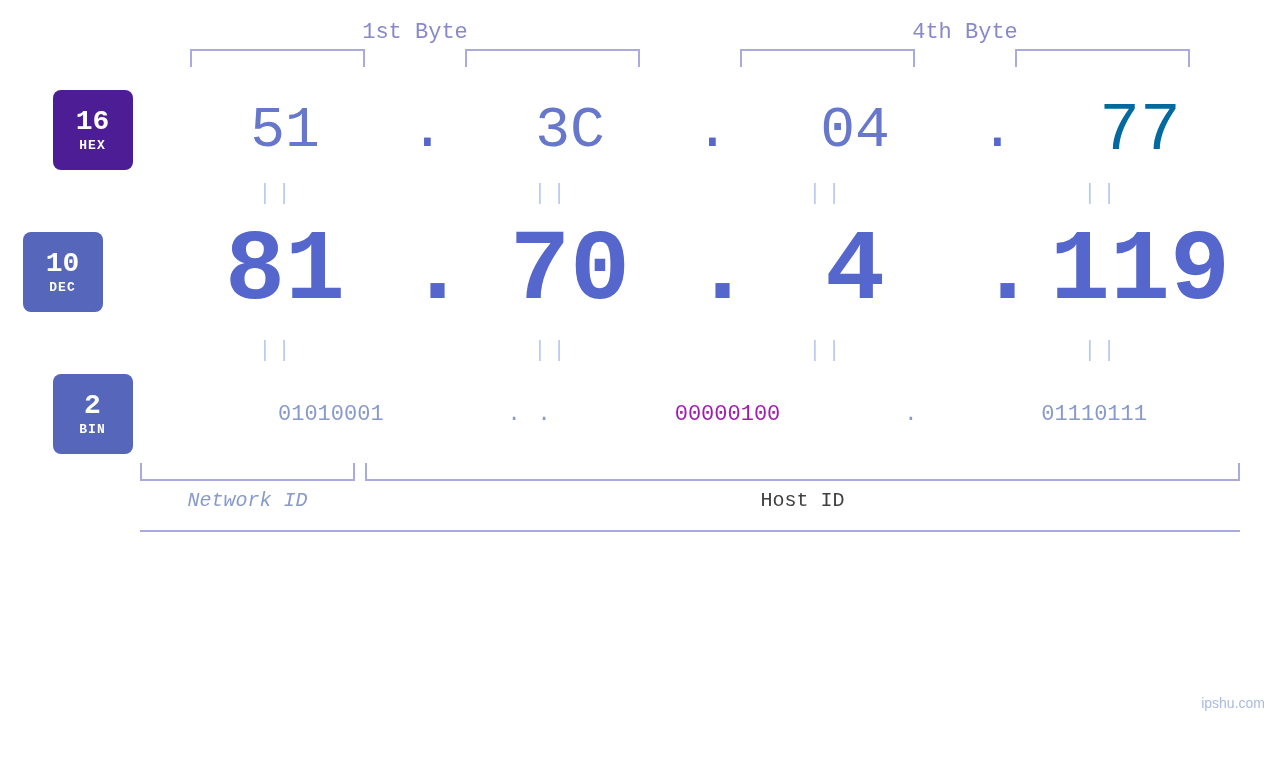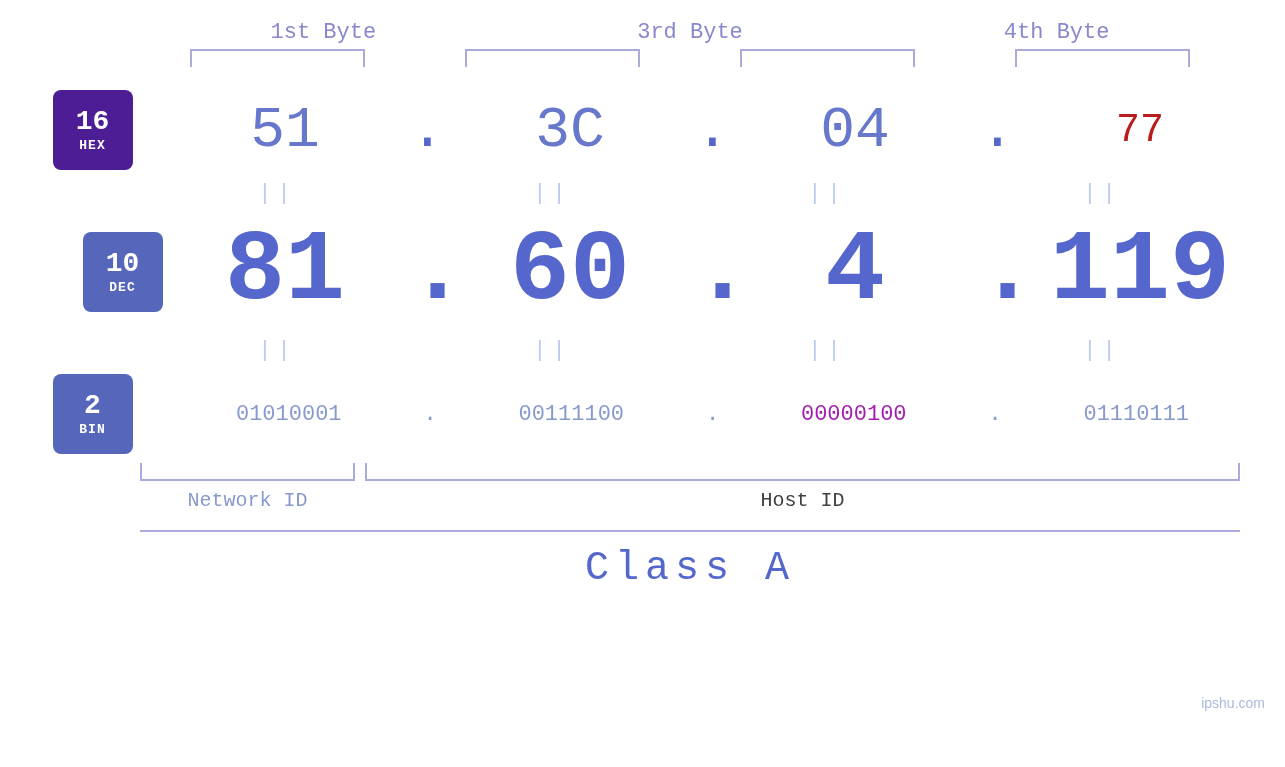--- a/index.html
+++ b/index.html
@@ -21,21 +21,20 @@
     }
 
   </style>
 </head>
 <body>
 
 <div class="grid-container">
 
   <div style="display:flex; width:1100px; margin-left:140px; padding-top:20px; margin-bottom:4px;">
     <div style="flex:1; text-align:center; color:#8888cc; font-size:22px; font-family:'Courier New',monospace;">1st Byte</div>
-    <div style="flex:1; text-align:center; color:#8888cc; font-size:22px; font-family:'Courier New',monospace;">3rd Byte</div>
     <div style="flex:1; text-align:center; color:#8888cc; font-size:22px; font-family:'Courier New',monospace;">4th Byte</div>
   </div>
 
   <div style="display:flex; width:1100px; margin-left:140px; margin-bottom:18px; align-items:flex-end; gap:0;">
     <div style="flex:1; display:flex; justify-content:center;">
       <div style="width:175px; height:18px; border:2px solid #aaaadd; border-bottom:none;"></div>
     </div>
     <div style="flex:1; display:flex; justify-content:center;">
       <div style="width:175px; height:18px; border:2px solid #aaaadd; border-bottom:none;"></div>
     </div>
@@ -54,42 +53,42 @@
         <div style="font-size:13px; font-weight:600; font-family:'Courier New',monospace; letter-spacing:1px;">HEX</div>
       </div>
     </div>
     <div style="flex:1; display:flex; align-items:center; justify-content:space-around;">
       <div style="flex:1; text-align:center; color:#6677cc; font-size:58px; font-family:'Courier New',monospace;">51</div>
       <div style="width:40px; text-align:center; color:#5566cc; font-size:58px; font-family:'Courier New',monospace;">.</div>
       <div style="flex:1; text-align:center; color:#6677cc; font-size:58px; font-family:'Courier New',monospace;">3C</div>
       <div style="width:40px; text-align:center; color:#5566cc; font-size:58px; font-family:'Courier New',monospace;">.</div>
       <div style="flex:1; text-align:center; color:#6677cc; font-size:58px; font-family:'Courier New',monospace;">04</div>
       <div style="width:40px; text-align:center; color:#5566cc; font-size:58px; font-family:'Courier New',monospace;">.</div>
-      <div style="flex:1; text-align:center; color:#b91c1c; font-size:40px; font-family:'Courier New',monospace;">77</div>
+      <div style="flex:1; text-align:center; color:#0369a1; font-size:68px; font-family:'Courier New',monospace;">77</div>
     </div>
   </div>
 
   <div style="display:flex; width:1100px; margin-left:140px; justify-content:space-around; padding:6px 0;">
     <div style="flex:1; text-align:center; color:#bbccee; font-size:22px; letter-spacing:6px; font-family:'Courier New',monospace;">||</div>
     <div style="flex:1; text-align:center; color:#bbccee; font-size:22px; letter-spacing:6px; font-family:'Courier New',monospace;">||</div>
     <div style="flex:1; text-align:center; color:#bbccee; font-size:22px; letter-spacing:6px; font-family:'Courier New',monospace;">||</div>
     <div style="flex:1; text-align:center; color:#bbccee; font-size:22px; letter-spacing:6px; font-family:'Courier New',monospace;">||</div>
   </div>
 
   <div style="display:flex; width:1240px; margin:0 auto; align-items:center; min-height:120px;">
-    <div style="width:140px; display:flex; justify-content:flex-end;">
+    <div style="width:140px; display:flex; justify-content:flex-start;">
       <div style="width:80px; height:80px; background:#5566bb; border-radius:8px; display:flex; flex-direction:column; align-items:center; justify-content:center; color:white;">
         <div style="font-size:28px; font-weight:bold; font-family:'Courier New',monospace; line-height:1.1;">10</div>
         <div style="font-size:13px; font-weight:600; font-family:'Courier New',monospace; letter-spacing:1px;">DEC</div>
       </div>
     </div>
     <div style="flex:1; display:flex; align-items:flex-end; justify-content:space-around;">
       <div style="flex:1; text-align:center; color:#5566cc; font-size:100px; font-weight:bold; font-family:'Courier New',monospace; line-height:1;">81</div>
       <div style="width:40px; text-align:center; color:#5566cc; font-size:100px; font-weight:bold; font-family:'Courier New',monospace; line-height:1;">.</div>
-      <div style="flex:1; text-align:center; color:#5566cc; font-size:100px; font-weight:bold; font-family:'Courier New',monospace; line-height:1;">60</div>
+      <div style="flex:1; text-align:center; color:#5566cc; font-size:100px; font-weight:bold; font-family:'Courier New',monospace; line-height:1;">70</div>
       <div style="width:40px; text-align:center; color:#5566cc; font-size:100px; font-weight:bold; font-family:'Courier New',monospace; line-height:1;">.</div>
       <div style="flex:1; text-align:center; color:#5566cc; font-size:100px; font-weight:bold; font-family:'Courier New',monospace; line-height:1;">4</div>
       <div style="width:40px; text-align:center; color:#5566cc; font-size:100px; font-weight:bold; font-family:'Courier New',monospace; line-height:1;">.</div>
       <div style="flex:1; text-align:center; color:#5566cc; font-size:100px; font-weight:bold; font-family:'Courier New',monospace; line-height:1;">119</div>
     </div>
   </div>
 
   <div style="display:flex; width:1100px; margin-left:140px; justify-content:space-around; padding:6px 0;">
     <div style="flex:1; text-align:center; color:#bbccee; font-size:22px; letter-spacing:6px; font-family:'Courier New',monospace;">||</div>
     <div style="flex:1; text-align:center; color:#bbccee; font-size:22px; letter-spacing:6px; font-family:'Courier New',monospace;">||</div>
@@ -100,42 +99,40 @@
   <div style="display:flex; width:1240px; margin:0 auto; align-items:center; min-height:90px;">
     <div style="width:140px; display:flex; justify-content:center;">
       <div style="width:80px; height:80px; background:#5566bb; border-radius:8px; display:flex; flex-direction:column; align-items:center; justify-content:center; color:white;">
         <div style="font-size:28px; font-weight:bold; font-family:'Courier New',monospace; line-height:1.1;">2</div>
         <div style="font-size:13px; font-weight:600; font-family:'Courier New',monospace; letter-spacing:1px;">BIN</div>
       </div>
     </div>
     <div style="flex:1; display:flex; align-items:center; justify-content:space-around;">
       <div style="flex:1; text-align:center; color:#8899cc; font-size:22px; font-family:'Courier New',monospace;">01010001</div>
       <div style="width:30px; text-align:center; color:#8899cc; font-size:22px; font-family:'Courier New',monospace;">.</div>
-      <div style="flex:1; text-align:center; color:#8899cc; font-size:22px; font-family:'Courier New',monospace;">00111100</div>
       <div style="width:30px; text-align:center; color:#8899cc; font-size:22px; font-family:'Courier New',monospace;">.</div>
       <div style="flex:1; text-align:center; color:#a21caf; font-size:22px; font-family:'Courier New',monospace;">00000100</div>
       <div style="width:30px; text-align:center; color:#8899cc; font-size:22px; font-family:'Courier New',monospace;">.</div>
       <div style="flex:1; text-align:center; color:#8899cc; font-size:22px; font-family:'Courier New',monospace;">01110111</div>
     </div>
   </div>
 
   <div style="display:flex; width:1100px; margin-left:140px; align-items:flex-start; margin-top:4px;">
 
     <div style="width:215px; height:18px; border:2px solid #aaaadd; border-top:none;"></div>
     <div style="width:10px;"></div>
 
     <div style="flex:1; height:18px; border:2px solid #aaaadd; border-top:none;"></div>
   </div>
 
   <div style="display:flex; width:1100px; margin-left:140px; margin-top:8px;">
-    <div style="width:215px; text-align:center; color:#8899cc; font-size:20px; font-family:'Courier New',monospace;">Network ID</div>
+    <div style="width:215px; text-align:center; color:#8899cc; font-size:20px; font-family:'Courier New',monospace;font-style:italic;">Network ID</div>
     <div style="width:10px;"></div>
     <div style="flex:1; text-align:center; color:#404040; font-size:20px; font-family:'Courier New',monospace;">Host ID</div>
   </div>
 
   <div style="width:1100px; margin-left:140px; margin-top:18px;">
     <div style="width:100%; height:2px; background:#aaaadd; margin-bottom:14px;"></div>
-    <div style="text-align:center; color:#5566cc; font-size:40px; font-family:'Courier New',monospace; letter-spacing:6px;">Class A</div>
   </div>
 
   <div style="position:absolute; bottom:12px; right:20px; color:#aabbdd; font-size:14px; font-family:Arial,sans-serif;">ipshu.com</div>
 
 </div>
 
 </body></html>

